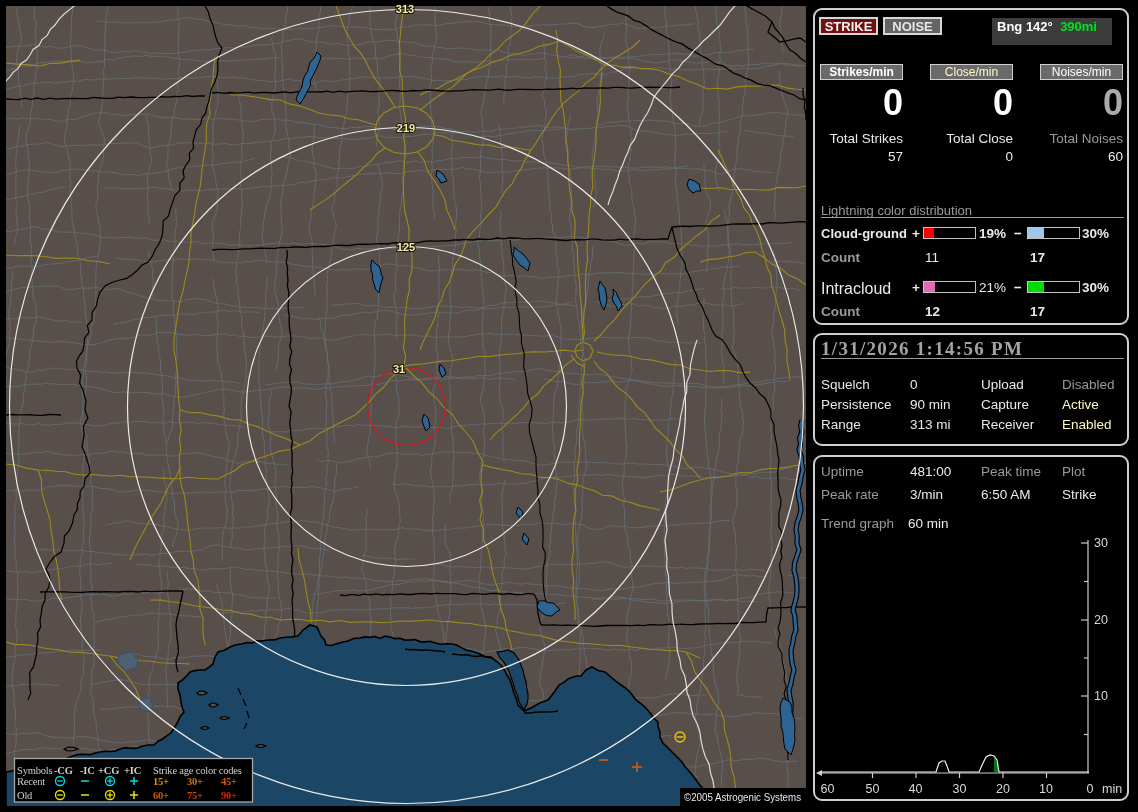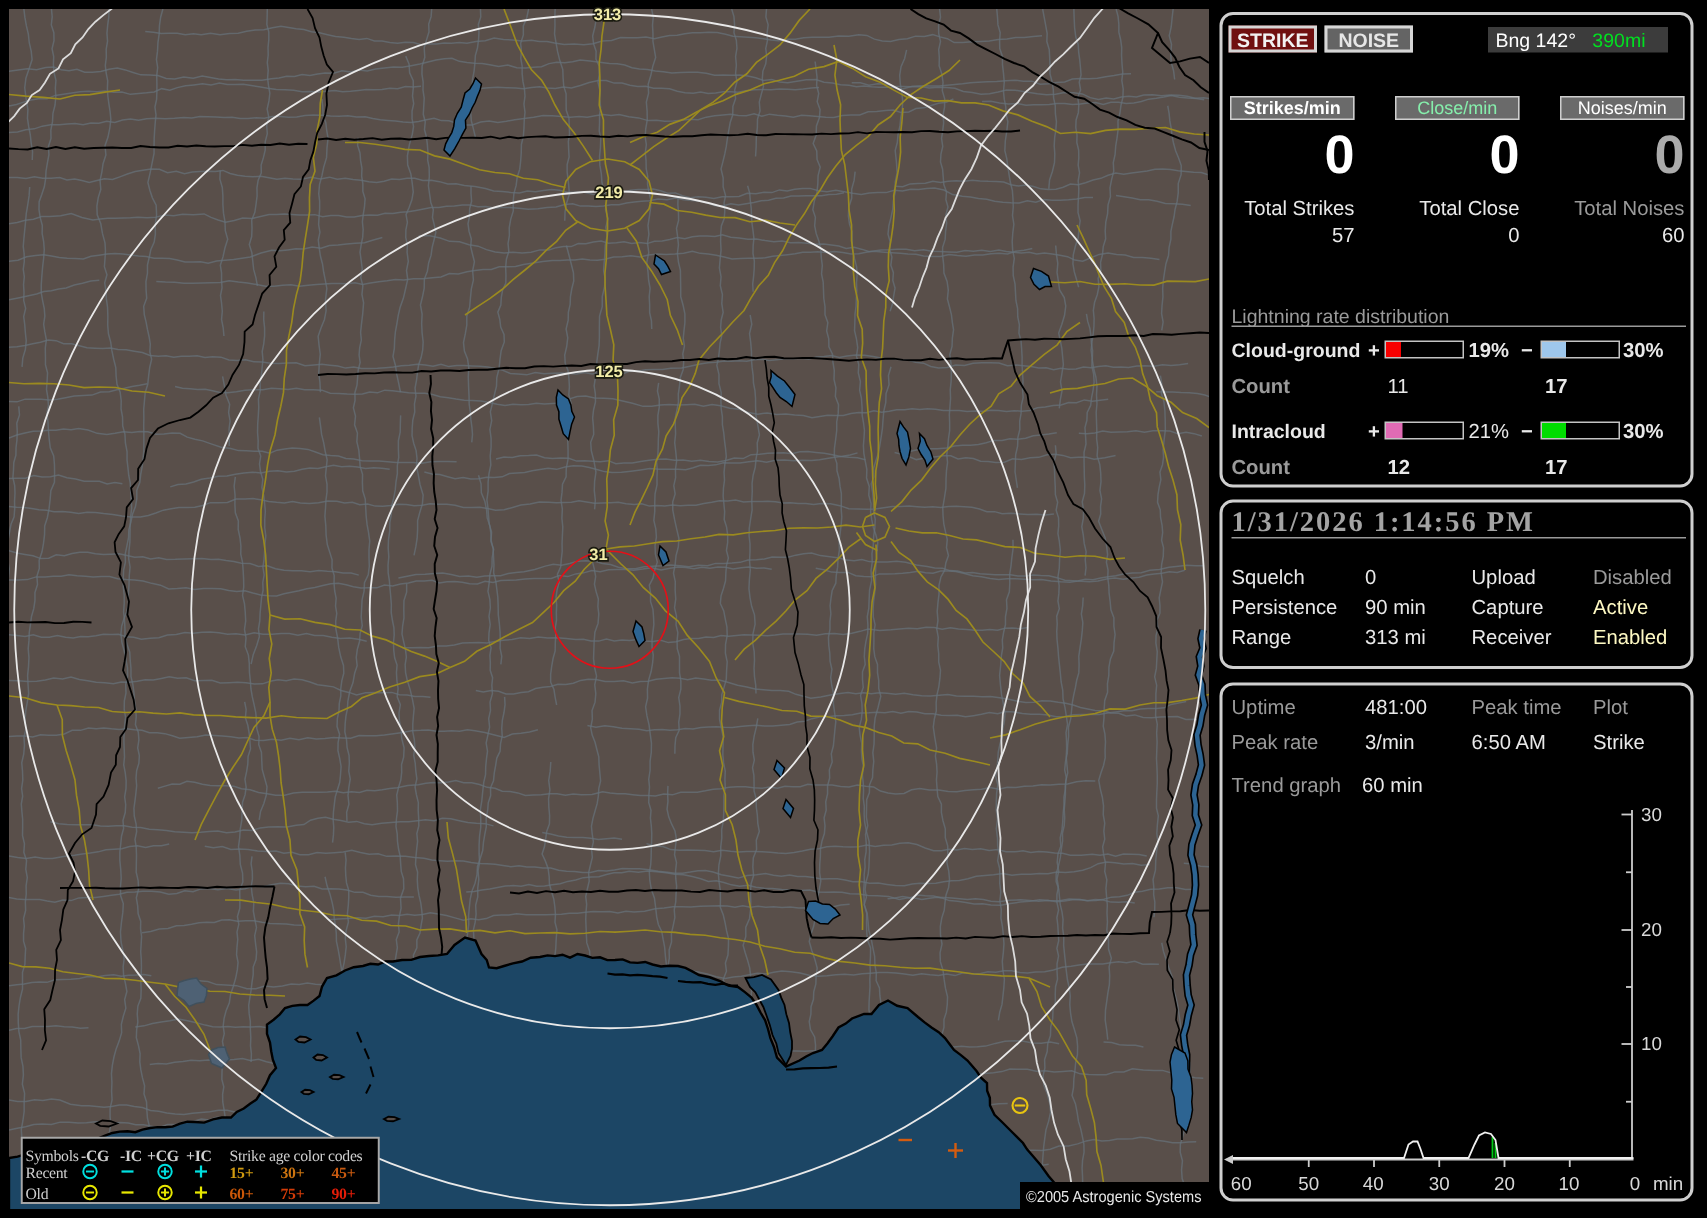--- a/index.html
+++ b/index.html
@@ -333,52 +333,52 @@
 <text x="292" y="261" font-family="Liberation Sans, sans-serif" font-size="12.5" fill="#d8d8d8">min</text>
 <g stroke="#00c814" stroke-width="1.2">
       <line x1="185" y1="240" x2="185" y2="226"></line>
       <line x1="187" y1="240" x2="187" y2="230"></line>
     </g>
 <polyline fill="none" stroke="#f0f0f0" stroke-width="1.2" points="12,240 126,240 129,231 132,229 135,229 137,234 139,240 167,240 169,240 173,231 176,225 180,223 184,224 187,228 189,240 279,240"></polyline>
 </svg>
 
 <div class="btn" style="left:819px;top:17px;width:59px;height:18px;background:#701010;border:2px solid #d6d6d6;font-size:13px;line-height:15px">STRIKE</div>
 <div class="btn" style="left:883px;top:17px;width:59px;height:18px;background:#646464;border:2px solid #d6d6d6;font-size:13px;line-height:15px;color:#e6e6e6">NOISE</div>
-<div class="abs" style="left:992px;top:18px;width:120px;height:17px;background:#3c3c3c;color:#fff;font-weight:normal;font-size:13px;line-height:17px"><span style="padding-left:5px">Bng 142°</span><span class="grn" style="float:right;padding-right:15px;color:#00e020">390mi</span></div>
+<div class="abs" style="left:992px;top:18px;width:120px;height:27px;background:#3c3c3c;color:#fff;font-weight:bold;font-size:13px;line-height:17px"><span style="padding-left:5px">Bng 142°</span><span class="grn" style="float:right;padding-right:15px;color:#00e020">390mi</span></div>
 
 <div class="btn" style="left:820px;top:64px;width:83px;height:16px;background:#6a6a6a;border:1px solid #cfcfcf;font-size:12px;line-height:14px;font-weight:bold;color:#fff">Strikes/min</div>
-<div class="btn" style="left:930px;top:64px;width:83px;height:16px;background:#6a6a6a;border:1px solid #cfcfcf;font-size:12px;line-height:14px;font-weight:normal;color:#86efac">Close/min</div>
+<div class="btn" style="left:930px;top:64px;width:83px;height:16px;background:#6a6a6a;border:1px solid #cfcfcf;font-size:12px;line-height:14px;font-weight:normal;color:#fef9c3">Close/min</div>
 <div class="btn" style="left:1040px;top:64px;width:83px;height:16px;background:#6a6a6a;border:1px solid #cfcfcf;font-size:12px;line-height:14px;font-weight:normal;color:#fff">Noises/min</div>
 <div class="lab rt zero" style="left:823px;top:82px;width:80px;font-size:36px;font-weight:bold;color:#fff">0</div>
 <div class="lab rt zero" style="left:933px;top:82px;width:80px;font-size:36px;font-weight:bold;color:#fff">0</div>
 <div class="lab rt zero" style="left:1043px;top:82px;width:80px;font-size:36px;font-weight:bold;color:#ababab">0</div>
 <div class="lab rt" style="left:823px;top:131px;width:80px">Total Strikes</div>
 <div class="lab rt" style="left:933px;top:131px;width:80px">Total Close</div>
 <div class="lab rt gray" style="left:1043px;top:131px;width:80px">Total Noises</div>
 <div class="lab rt" style="left:823px;top:149px;width:80px">57</div>
 <div class="lab rt" style="left:933px;top:149px;width:80px">0</div>
 <div class="lab rt" style="left:1043px;top:149px;width:80px">60</div>
 
-<div class="lab gray" style="left:821px;top:203px;font-size:13px">Lightning rate distribution</div>
+<div class="lab gray" style="left:821px;top:203px;font-size:13px">Lightning color distribution</div>
 <div class="abs" style="left:821px;top:217px;width:303px;height:1px;background:#9a9a9a"></div>
 <div class="lab" style="left:821px;top:226px;font-weight:bold;font-size:13px">Cloud-ground</div>
 <div class="lab" style="left:912px;top:226px;font-weight:bold">+</div>
 <div class="bar" style="left:923px;top:227px">
     <i style="width:10px;background:#f80000"></i>
   </div>
 <div class="lab" style="left:979px;top:226px;font-weight:bold">19%</div>
 <div class="lab" style="left:1014px;top:226px;font-weight:bold">−</div>
 <div class="bar" style="left:1027px;top:227px">
     <i style="width:16px;background:#9ec7ec"></i>
   </div>
 <div class="lab" style="left:1082px;top:226px;font-weight:bold">30%</div>
 <div class="lab gray" style="left:821px;top:250px;font-weight:bold">Count</div>
 <div class="lab" style="left:925px;top:250px;font-weight:normal">11</div>
 <div class="lab" style="left:1030px;top:250px;font-weight:bold">17</div>
-<div class="lab" style="left:821px;top:280px;font-weight:bold;font-size:13px">Intracloud</div>
+<div class="lab" style="left:821px;top:280px;font-weight:normal;font-size:16px">Intracloud</div>
 <div class="lab" style="left:912px;top:280px;font-weight:bold">+</div>
 <div class="bar" style="left:923px;top:281px">
     <i style="width:11px;background:#e06bb4"></i>
   </div>
 <div class="lab" style="left:979px;top:280px;font-weight:normal">21%</div>
 <div class="lab" style="left:1014px;top:280px;font-weight:bold">−</div>
 <div class="bar" style="left:1027px;top:281px">
     <i style="width:16px;background:#00dc00"></i>
   </div>
 <div class="lab" style="left:1082px;top:280px;font-weight:bold">30%</div>

